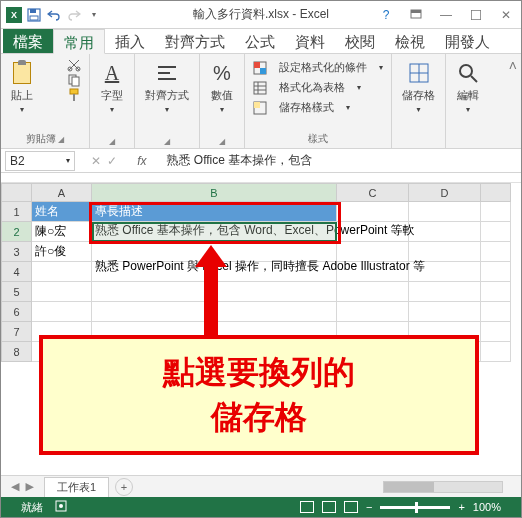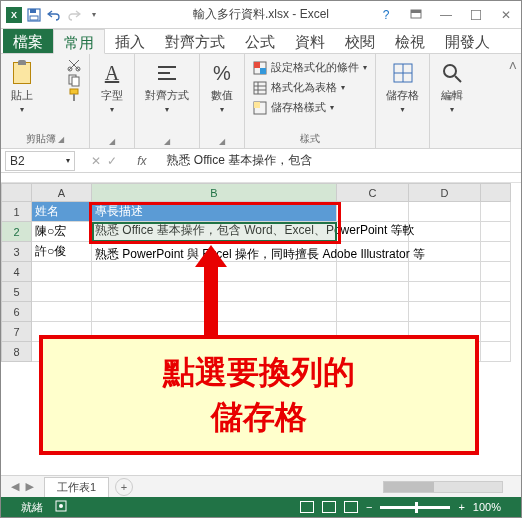--- a/index.html
+++ b/index.html
@@ -21,21 +21,21 @@
 .rgroup-label { font-size: 10px; color: #666; padding-top:2px; display:flex; align-items:center; gap:2px;}
 .dlaunch { font-size:8px; color:#888;}
 .big-btn { display: flex; flex-direction: column; align-items: center; font-size: 11px; color: #444; padding: 2px 4px; gap:2px;}
 .big-icon { width: 24px; height: 26px; display: flex; align-items: center; justify-content: center; }
 .paste-icon { width: 22px; height: 26px; }
 .paste-board { width:18px; height:22px; border:1px solid #b8860b; background:#fbe6a2; position:relative;}
 .paste-board::before{content:""; position:absolute; top:-3px; left:4px; width:8px; height:5px; background:#888; border-radius:2px 2px 0 0;}
 .small-btns { display:flex; flex-direction:column; gap:1px; margin-left:2px;}
 .sm-ic { width:16px; height:14px; }
 .cmd-list { display:flex; flex-direction:column; gap:5px; font-size:11px; color:#444; padding:2px 2px;}
-.cmd-row { display:flex; align-items:center; gap:4px; white-space:nowrap;}
+.cmd-row { display:flex; align-items:center; gap:12px; white-space:nowrap;}
 .cmd-ic { width:14px; height:14px; display:inline-flex; align-items:center; justify-content:center;}
 .addr-row { height: 24px; display:flex; align-items:center; border-bottom:1px solid #d4d4d4; background:#fff; padding:0 4px; gap:12px;}
 .namebox { width: 70px; height:20px; border:1px solid #ccc; display:flex; align-items:center; padding:0 4px; font-size:12px; color:#333; justify-content:space-between;}
 .formula-btns { display:flex; gap:6px; color:#aaa; font-size:12px; padding:0 4px;}
 .fx { font-style:italic; color:#666; font-size:12px; padding:0 4px;}
 .formula-input { flex:1; height:20px; border:none; font-size:12px; padding:0 4px; color:#333; outline:none;}
 .spacer-row { height:10px; border-bottom:1px solid #e0e0e0;}
 .grid-area { position:relative; height:280px; overflow:hidden; background:#fff;}
 table.sheet { border-collapse:collapse; table-layout:fixed;}
 .corner { width:30px; height:18px; background:#e6e6e6; border:1px solid #ccc;}
@@ -308,21 +308,21 @@
             <div style="position:absolute; top:0; left:3px; white-space:nowrap;">熟悉 Office 基本操作，包含 Word、Excel、PowerPoint 等軟</div>
           </td>
       <td class="cell"></td>
       <td class="cell"></td>
       <td class="cell"></td>
     </tr>
     <tr>
       <th class="rowhdr">3</th>
       <td class="cell">許○俊</td>
       <td class="cell" style="overflow:visible;">
-            <div style="position:absolute; top:4px; left:3px; white-space:nowrap;text-align:center;">熟悉 PowerPoint 與 Excel 操作，同時擅長 Adobe Illustrator 等</div>
+            <div style="position:absolute; top:16px; left:3px; white-space:nowrap;text-align:center;">熟悉 PowerPoint 與 Excel 操作，同時擅長 Adobe Illustrator 等</div>
           </td>
       <td class="cell"></td>
       <td class="cell"></td>
       <td class="cell"></td>
     </tr>
     <tr>
           <th class="rowhdr">4</th>
           <td class="cell"></td>
           <td class="cell"></td>
           <td class="cell"></td>

